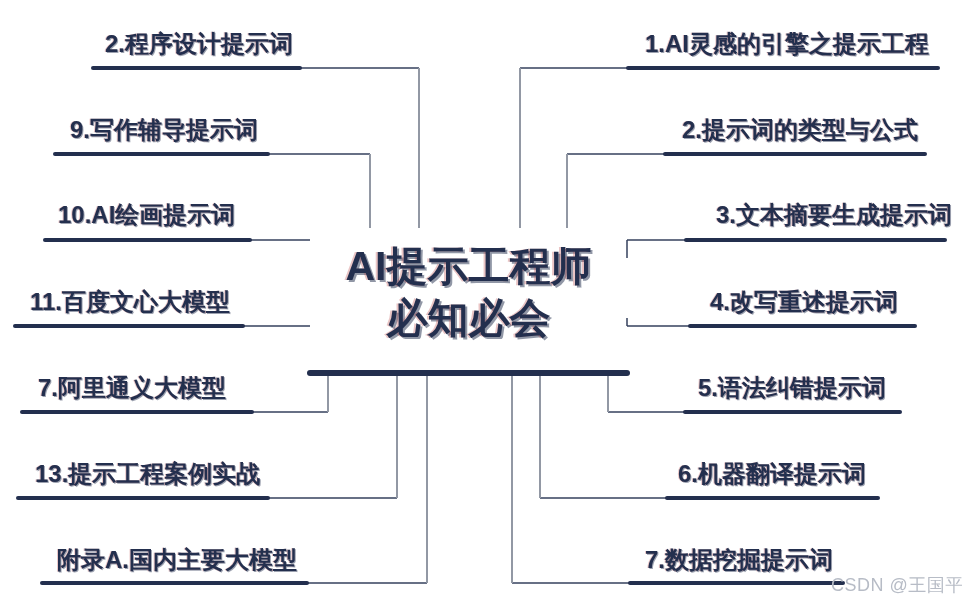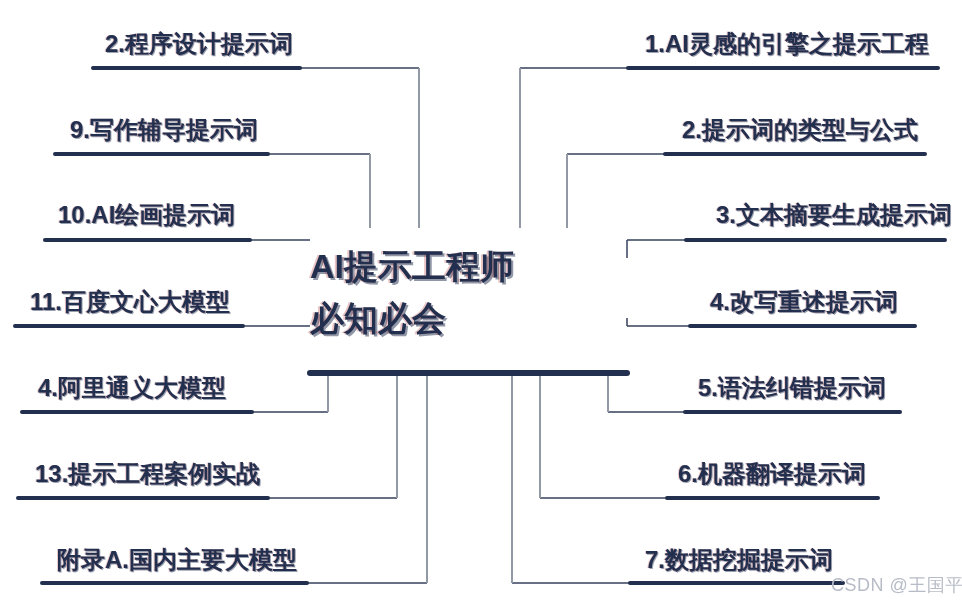--- a/index.html
+++ b/index.html
@@ -9,21 +9,21 @@
   }
   #connector-svg{position:absolute;left:0;top:0;width:962px;height:602px;}
   .branch-label{
     position:absolute;white-space:nowrap;
     font-size:24px;font-weight:700;line-height:26px;color:#232f4e;
     text-shadow:-1px 0 rgba(186,62,62,.28),1px 1px rgba(35,47,78,.45);
     cursor:default;
   }
   .central-topic{
     position:absolute;left:310px;top:240px;width:317px;
-    font-size:34px;font-weight:700;line-height:52px;color:#232f4e;
+    text-align:center;font-size:41px;font-weight:700;line-height:52px;color:#232f4e;
     text-shadow:-2px 0 rgba(186,62,62,.30),2px 2px rgba(35,47,78,.5);
     cursor:default;
   }
   .watermark{
     position:absolute;left:831px;top:573px;white-space:nowrap;
     font-size:18px;font-weight:400;color:#b7bcc6;letter-spacing:.5px;
   }
 </style>
 </head>
 <body>
@@ -87,21 +87,21 @@
     <div class="branch-label" style="left: 70px; top: 117px;">
       <span>9.写作辅导提示词</span>
     </div>
     <div class="branch-label" style="left: 58px; top: 202px;">
       <span>10.AI绘画提示词</span>
     </div>
     <div class="branch-label" style="left: 30px; top: 289px;">
       <span>11.百度文心大模型</span>
     </div>
     <div class="branch-label" style="left: 38px; top: 375px;">
-      <span>4.阿里通义大模型</span>
+      <span>7.阿里通义大模型</span>
     </div>
     <div class="branch-label" style="left: 35px; top: 461px;">
       <span>13.提示工程案例实战</span>
     </div>
     <div class="branch-label" style="left: 57px; top: 547px;">
       <span>附录A.国内主要大模型</span>
     </div>
     <div class="branch-label" style="left: 645px; top: 31px;">
       <span>1.AI灵感的引擎之提示工程</span>
     </div>

